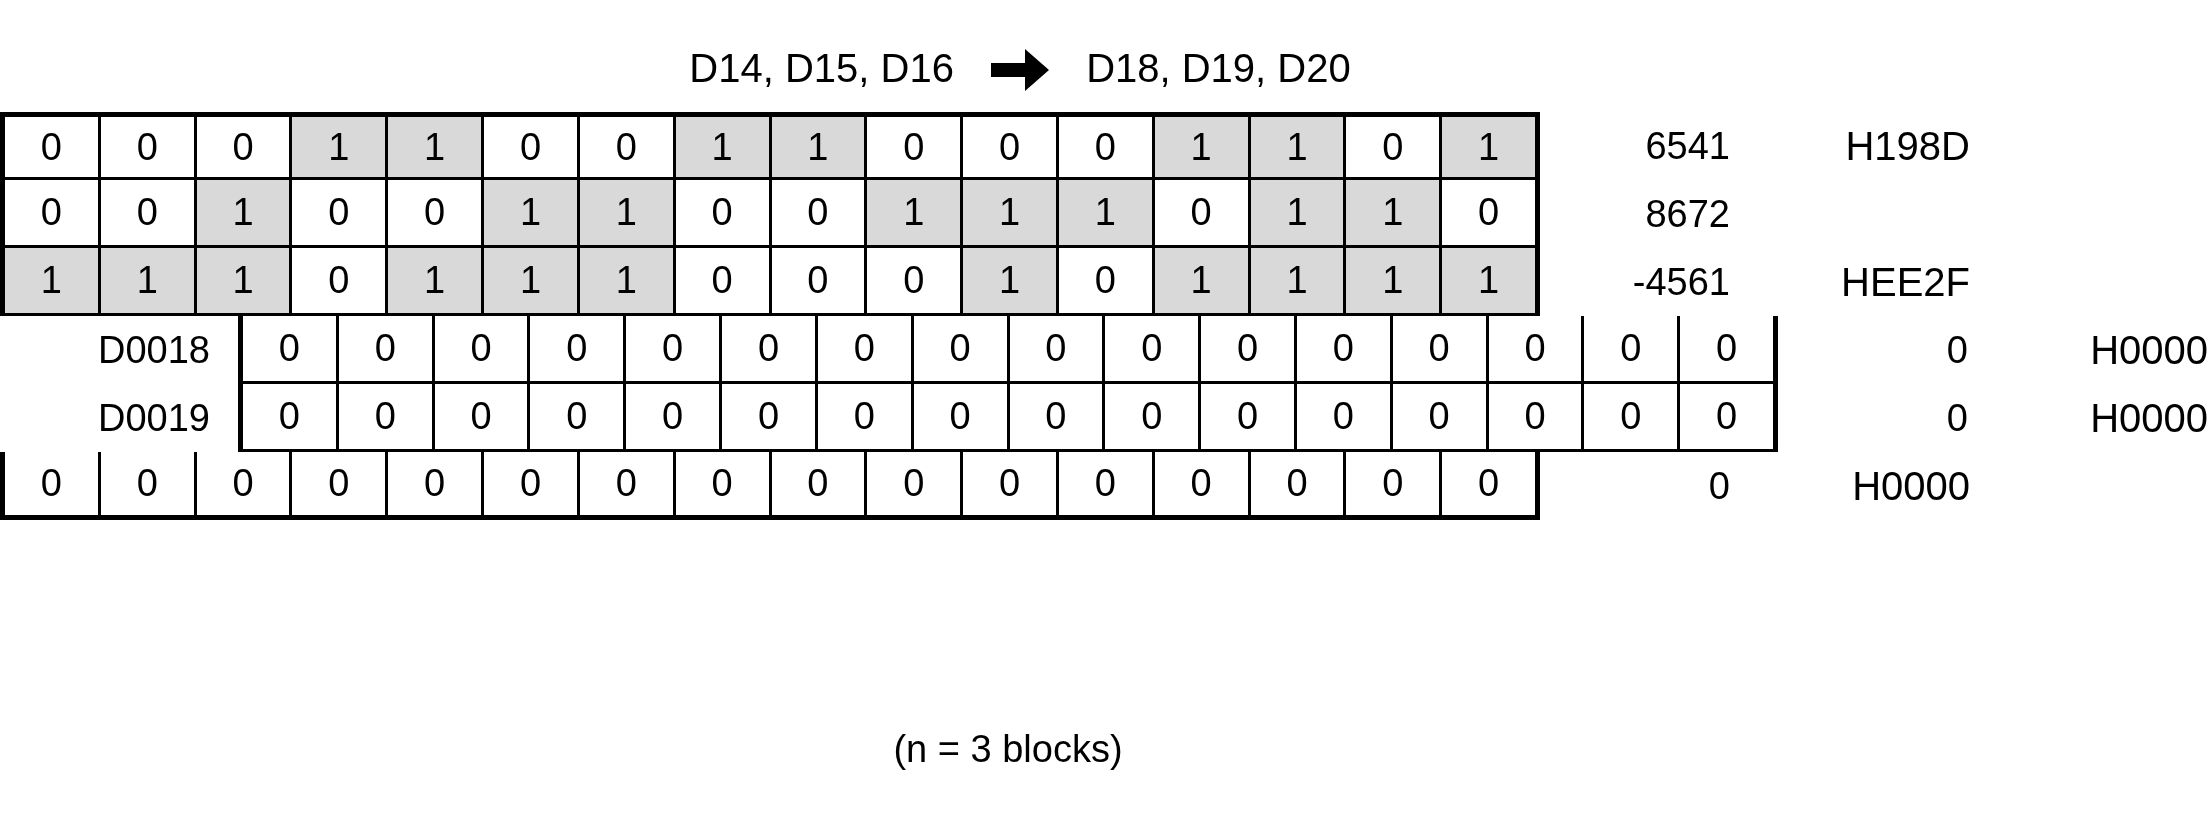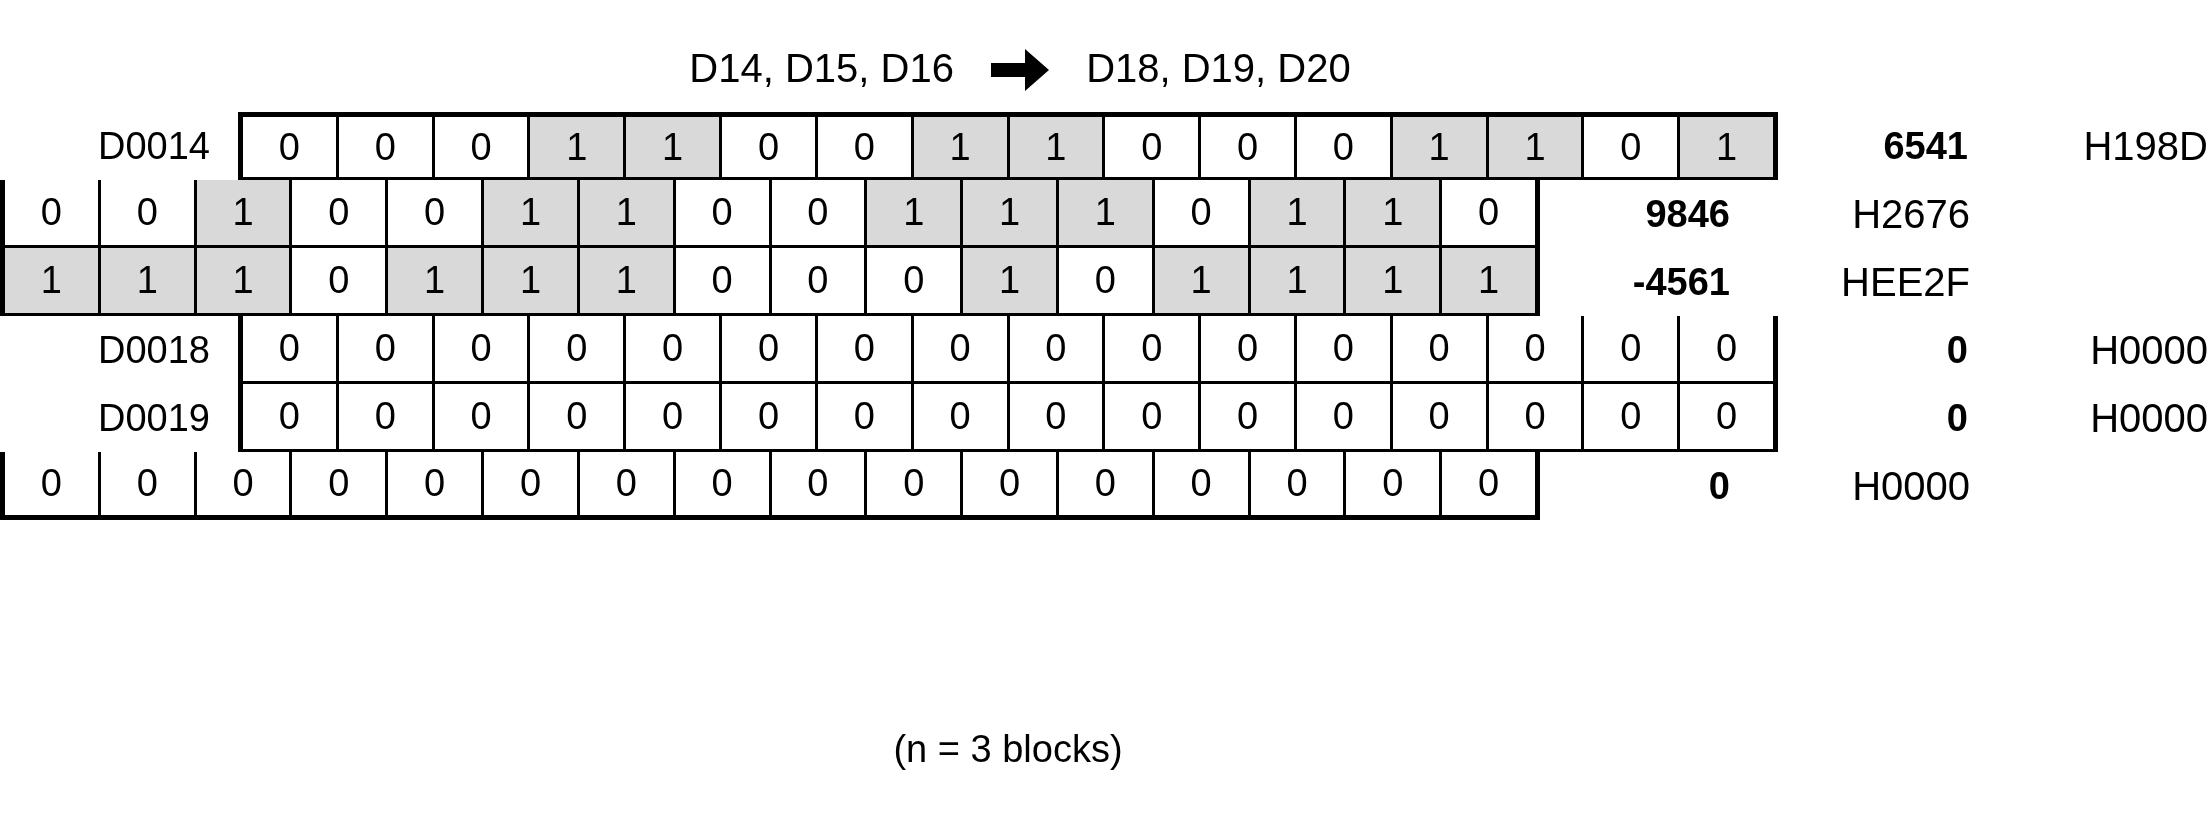--- a/index.html
+++ b/index.html
@@ -103,21 +103,20 @@
 
   .dec {
     width: 190px;
     flex: 0 0 190px;
     display: flex;
     align-items: center;
     justify-content: flex-end;
     font-size: 38px;
     padding-left: 40px;
     box-sizing: border-box;
-    font-weight: bold;
   }
   .hex {
     width: 240px;
     flex: 0 0 240px;
     display: flex;
     align-items: center;
     justify-content: flex-end;
     font-size: 40px;
     padding-right: 0px;
     box-sizing: border-box;
@@ -144,21 +143,20 @@
       <svg width="58" height="42" viewBox="0 0 58 42" aria-hidden="true">
         <path d="M0 14 H34 V0 L58 21 L34 42 V28 H0 Z" fill="#000000"></path>
       </svg>
     </span>
     <span class="seg">D18, D19, D20</span>
   </div>
 
   <div class="diagram">
     <div class="row-area" id="rows">
         <div class="bitrow">
-          <div class="rowlabel">D0014</div>
           <div class="cells">
             <div class="cell">0</div>
             <div class="cell">0</div>
             <div class="cell">0</div>
             <div class="cell on">1</div>
             <div class="cell on">1</div>
             <div class="cell">0</div>
             <div class="cell">0</div>
             <div class="cell on">1</div>
             <div class="cell on">1</div>
@@ -185,22 +183,21 @@
             <div class="cell">0</div>
             <div class="cell">0</div>
             <div class="cell on">1</div>
             <div class="cell on">1</div>
             <div class="cell on">1</div>
             <div class="cell">0</div>
             <div class="cell on">1</div>
             <div class="cell on">1</div>
             <div class="cell">0</div>
           </div>
-          <div class="dec">9846</div>
-          <div class="hex">H2676</div>
+          <div class="dec">8672</div>
         </div>
         <div class="bitrow">
           <div class="cells">
             <div class="cell on">1</div>
             <div class="cell on">1</div>
             <div class="cell on">1</div>
             <div class="cell">0</div>
             <div class="cell on">1</div>
             <div class="cell on">1</div>
             <div class="cell on">1</div>

